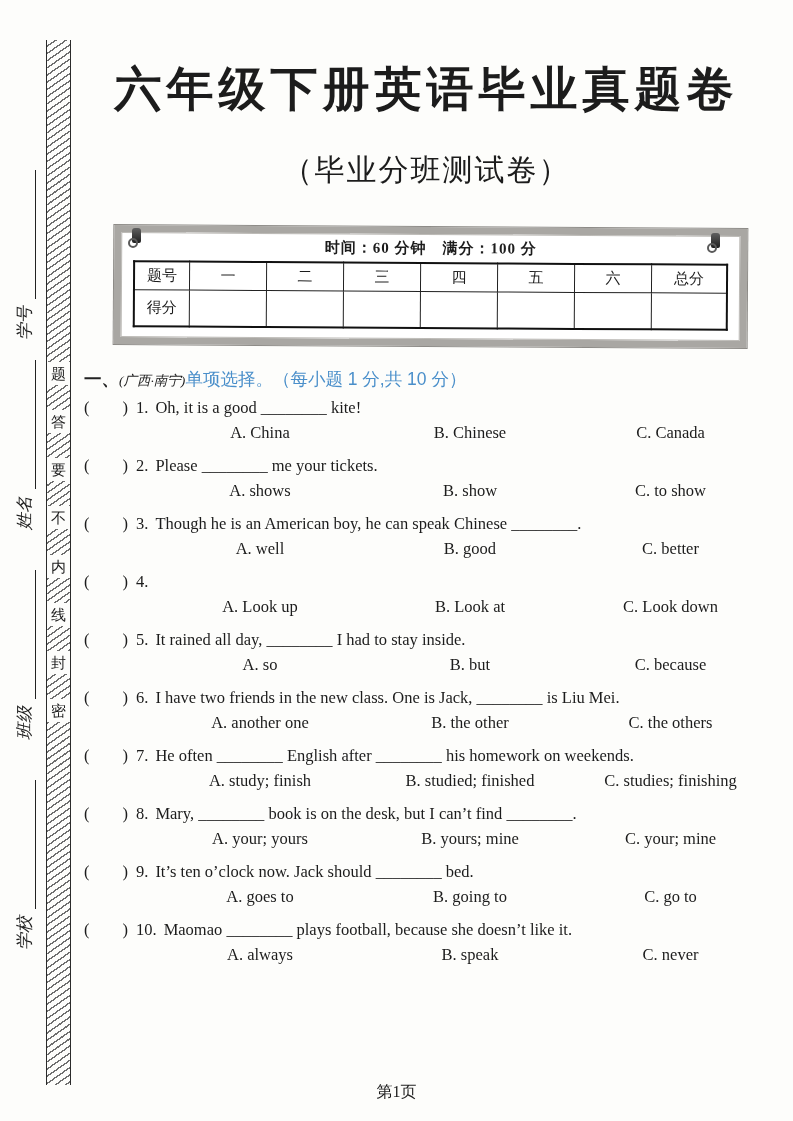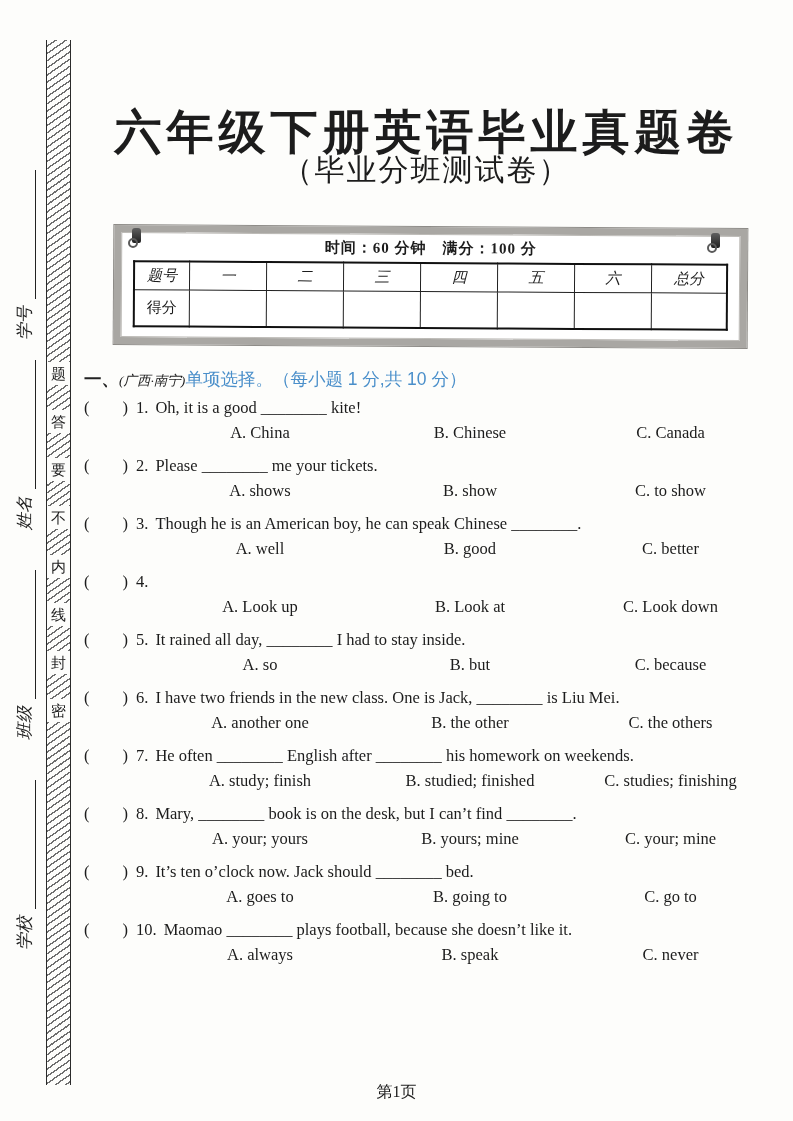--- a/index.html
+++ b/index.html
@@ -27,39 +27,39 @@
     transform:rotate(-90deg);
     display:flex; align-items:flex-end; gap:7px;
     font-size:17px; font-style:italic; white-space:nowrap;
   }
   .field-line { flex:1 1 auto; border-bottom:1.5px solid #222; height:15px; }
   .f1 { top:243px; } .f2 { top:433px; } .f3 { top:643px; } .f4 { top:853px; }
 
   
   .title {
     position:absolute; left:80px; right:20px; top:58px;
-    text-align:center; font-size:47px; font-weight:bold; letter-spacing:5px;margin-top:43px;
+    text-align:center; font-size:47px; font-weight:bold; letter-spacing:5px;
   }
   .subtitle {
     position:absolute; left:80px; right:20px; top:150px;
     text-align:center; font-size:30px; letter-spacing:2px;
   }
 
   
   .board {
     position:absolute; left:114px; top:227px; width:633px; height:119px;
     box-sizing:border-box; background:#fff;
     border:7px solid #a9a7a3;
     box-shadow:0 0 0 1px #8d8b87, inset 0 0 0 1px #bdbbb7;
     transform:rotate(0.35deg);
   }
   .board-caption { text-align:center; font-weight:bold; font-size:15px; margin-top:5px; letter-spacing:1px; }
   .score-table { border-collapse:collapse; margin:4px auto 0; border:2px solid #111; }
   .score-table td { border:1.5px solid #222; text-align:center; font-size:15px; padding:0; }
-  .score-table tr:first-child td { height:27px;font-style:italic; }
+  .score-table tr:first-child td { height:27px; }
   .score-table tr:last-child td { height:35px; }
   .col-label { width:54px; } .col-num { width:76px; } .col-total { width:74px; }
 
   .pin { position:absolute; width:9px; height:15px; z-index:5;
     background:linear-gradient(#606060,#1f1f1f); border-radius:3px 3px 2px 2px; }
   .pin::after { content:""; position:absolute; left:-4px; top:10px; width:6px; height:6px;
     border:2px solid #5a5a5a; border-radius:50%; }
   .pin-left { left:132px; top:228px; }
   .pin-right { left:711px; top:233px; }
 

